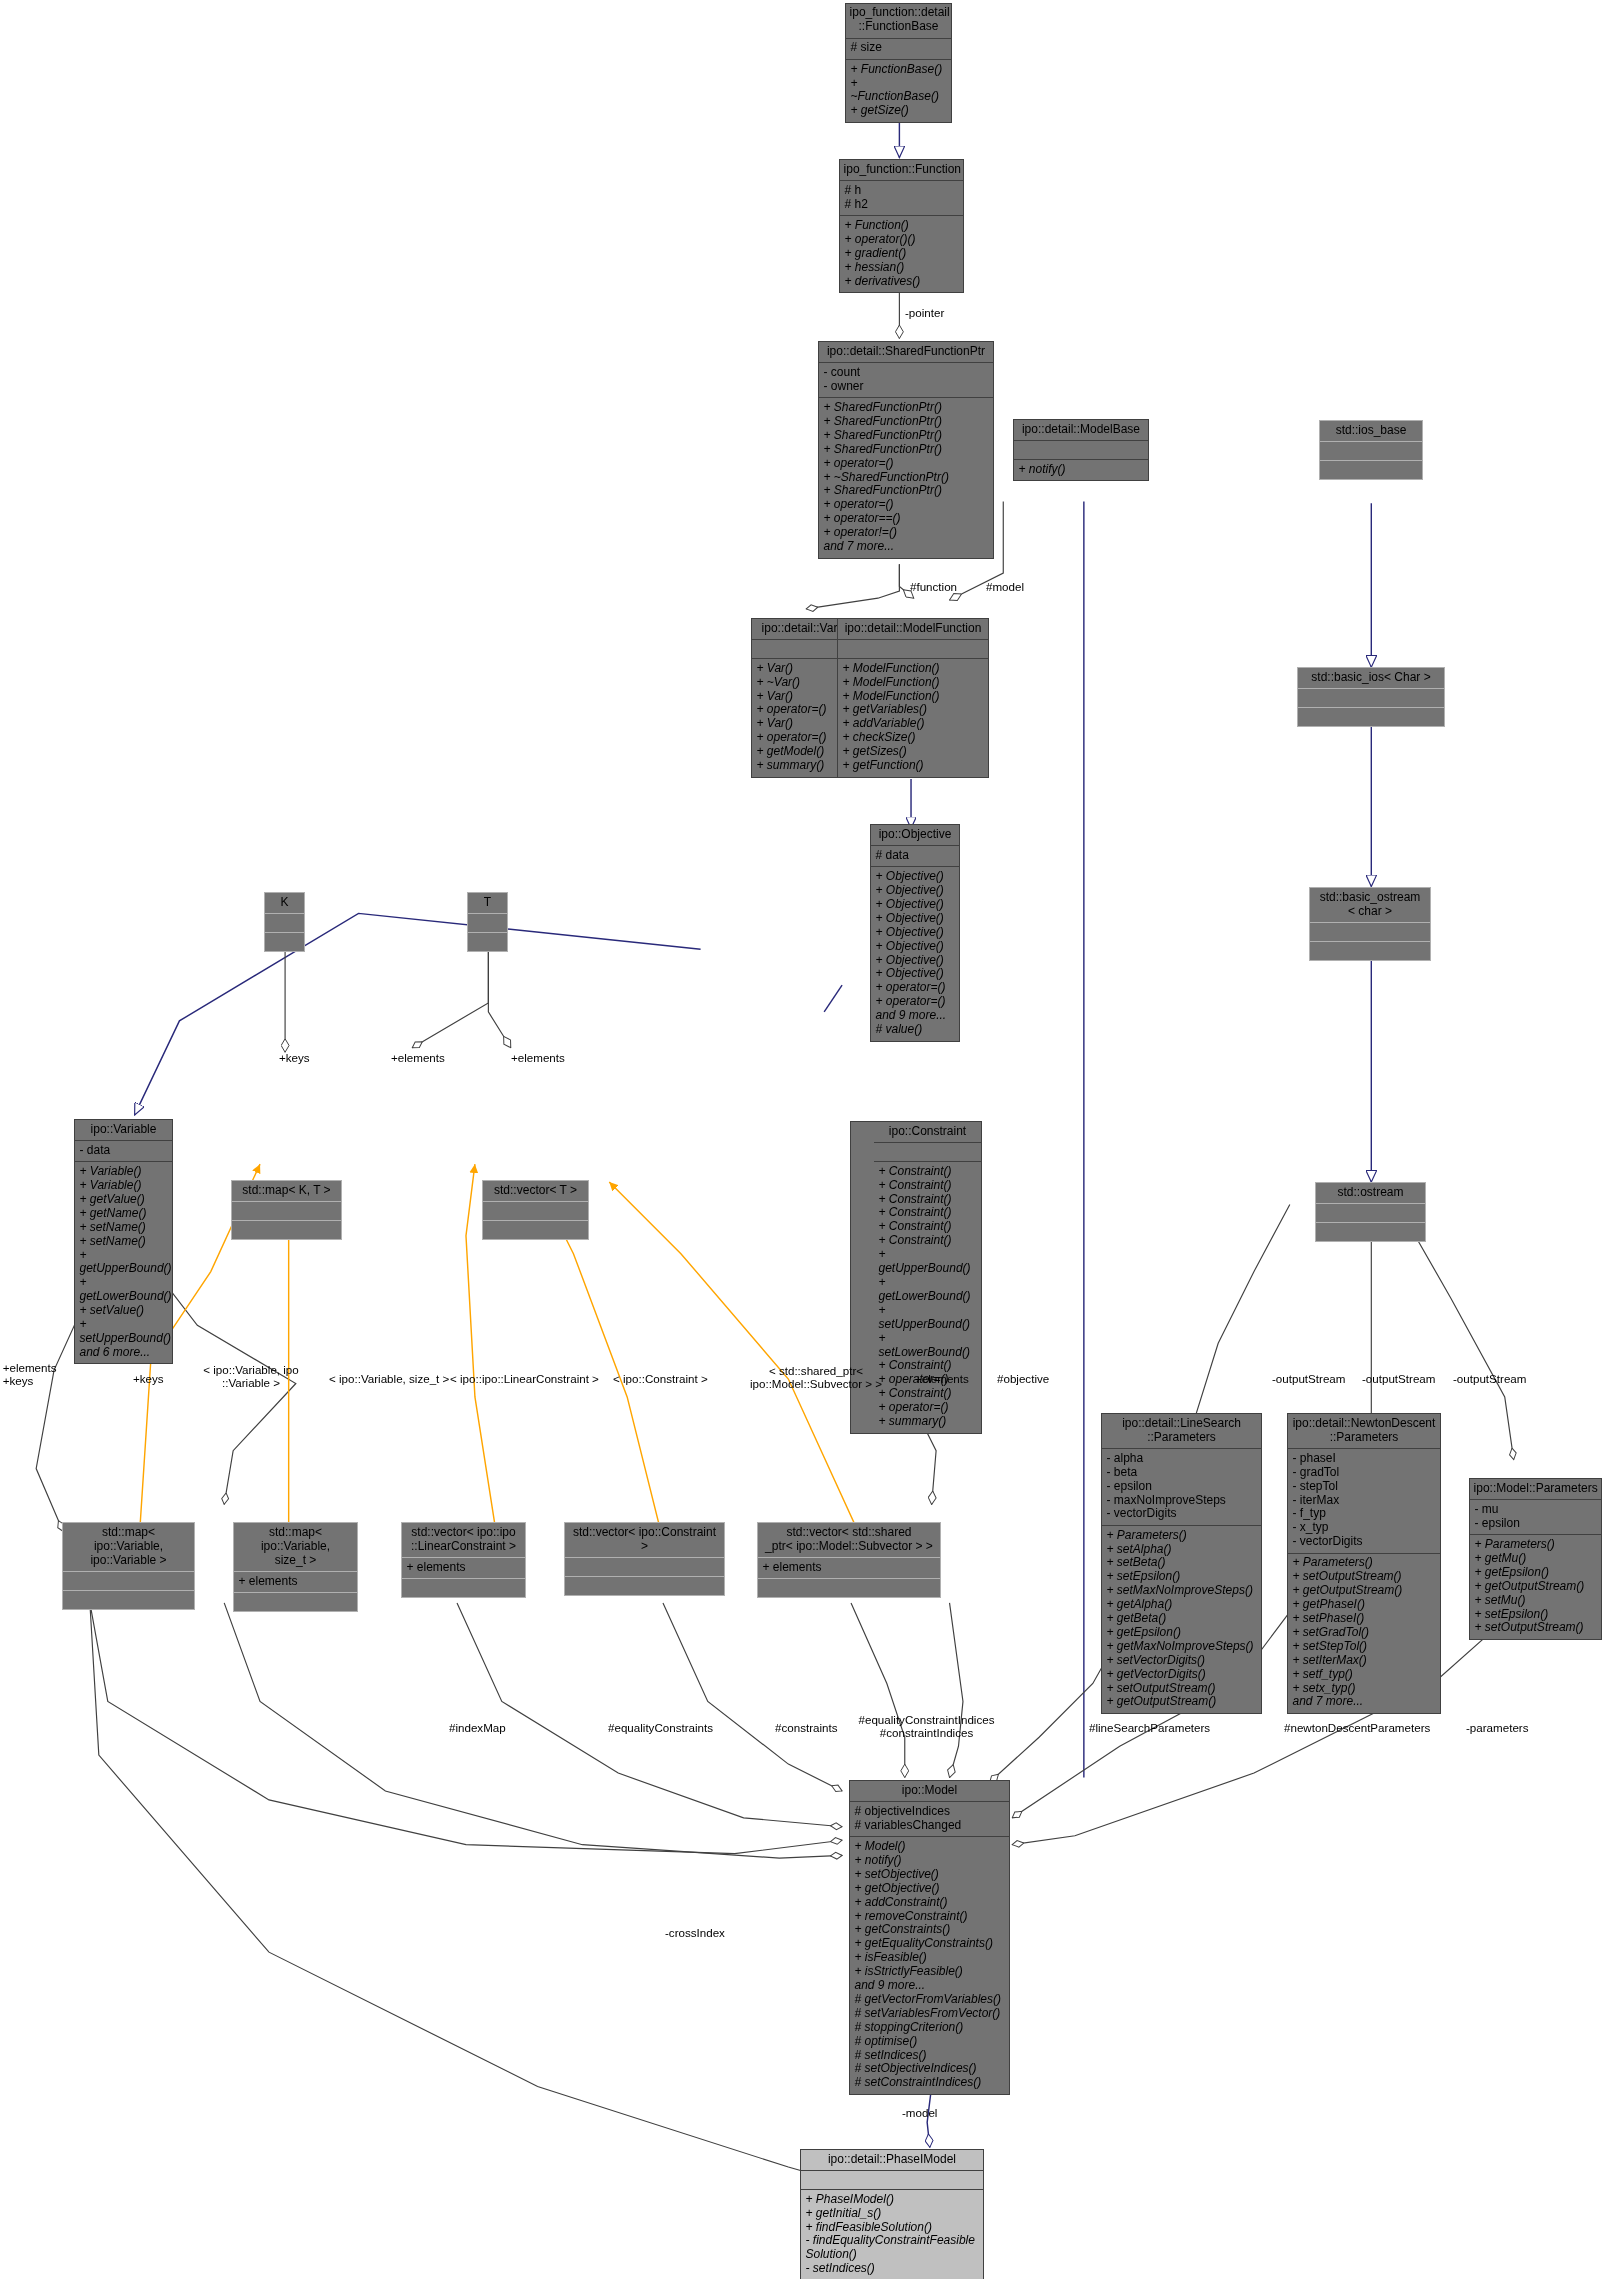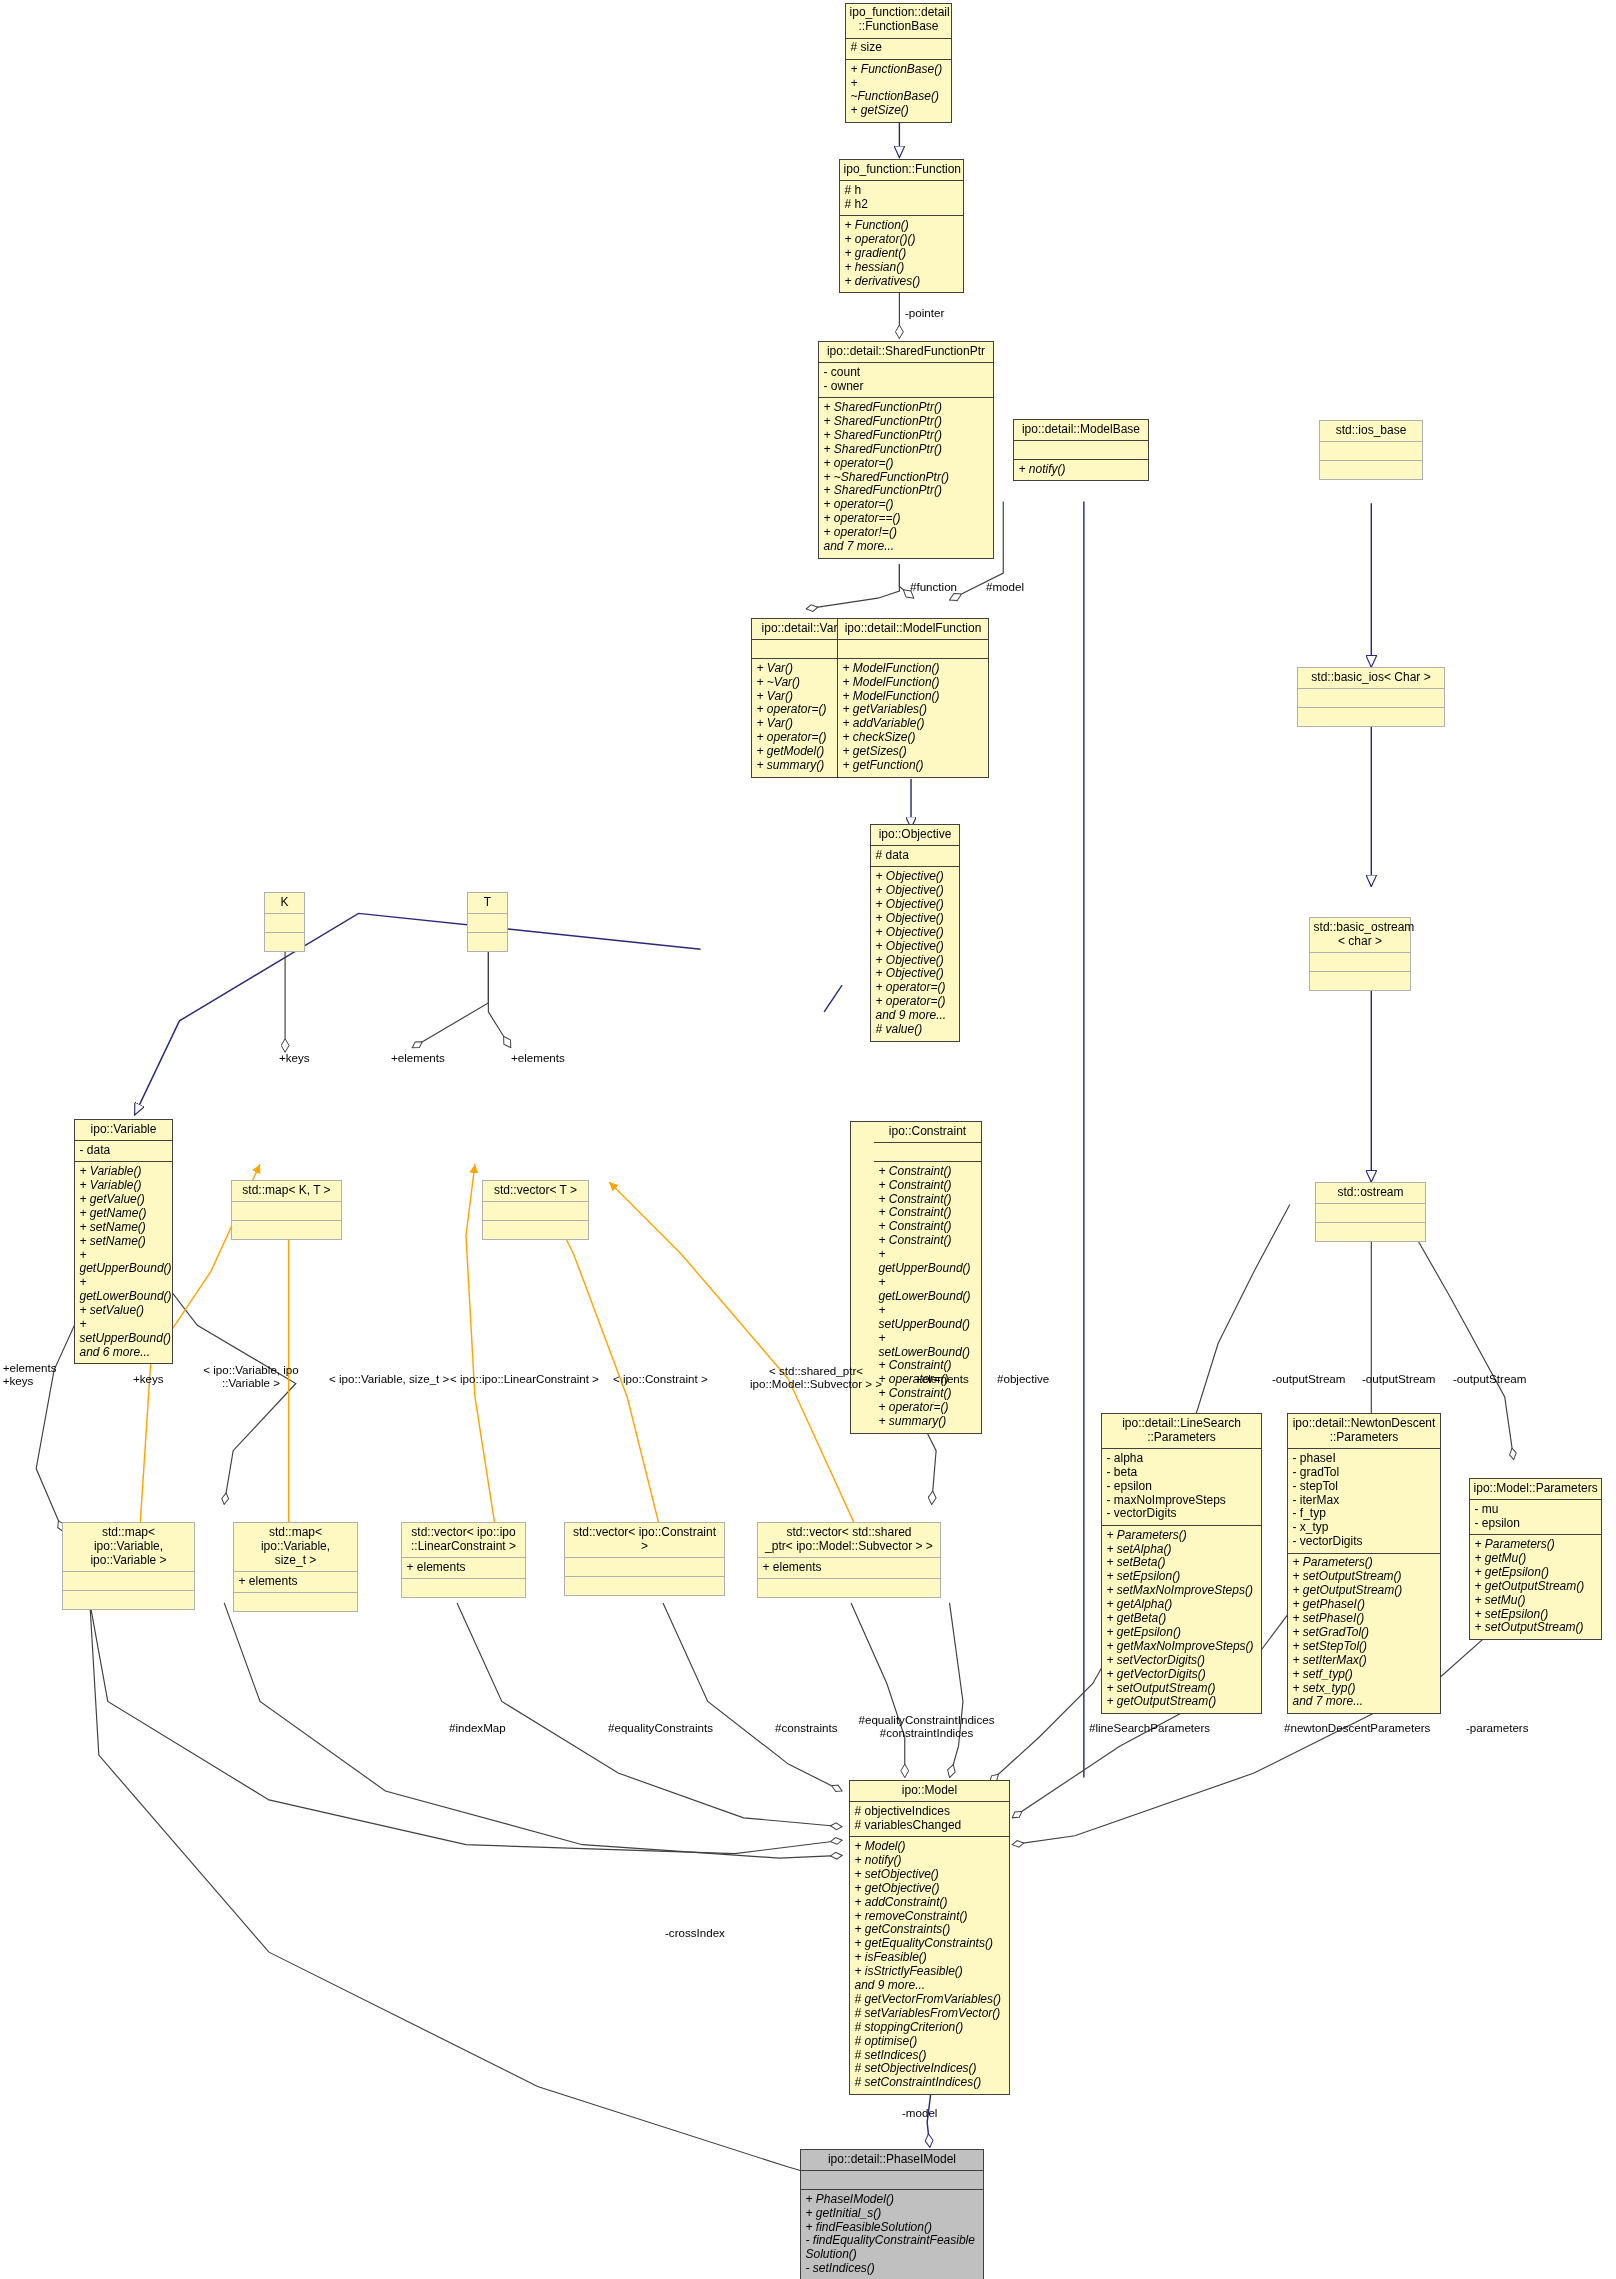--- a/index.html
+++ b/index.html
@@ -19,21 +19,21 @@
     position: absolute;
     left: 0;
     top: 0;
     width: 1617px;
     height: 2279px;
     pointer-events: none;
   }
   .node {
     position: absolute;
     box-sizing: border-box;
-    background: #fef9c3;
+    background: #737373;
     border: 0.9px solid #404040;
     font-size: 12px;
     line-height: 1.16;
     color: #000000;
   }
   .node.light {
     border: 0.9px solid #b0b0b0;
   }
   .node.highlight {
     background: #c0c0c0;
@@ -256,21 +256,21 @@
 + Objective()
 + Objective()
 + Objective()
 + Objective()
 + operator=()
 + operator=()
 and 9 more...
 # value()</div>
   </div>
 
-  <div class="node light" style="left:1309px; top:887px; width:102px;margin-top:30px;">
+  <div class="node light" style="left:1309px; top:887px; width:122px;">
     <div class="title">std::basic_ostream
 &lt; char &gt;</div>
     <div class="attrs"></div>
     <div class="ops"></div>
   </div>
 
   <div class="node light" style="left:264px; top:892px; width:41px;">
     <div class="title">K</div>
     <div class="attrs"></div>
     <div class="ops"></div>

